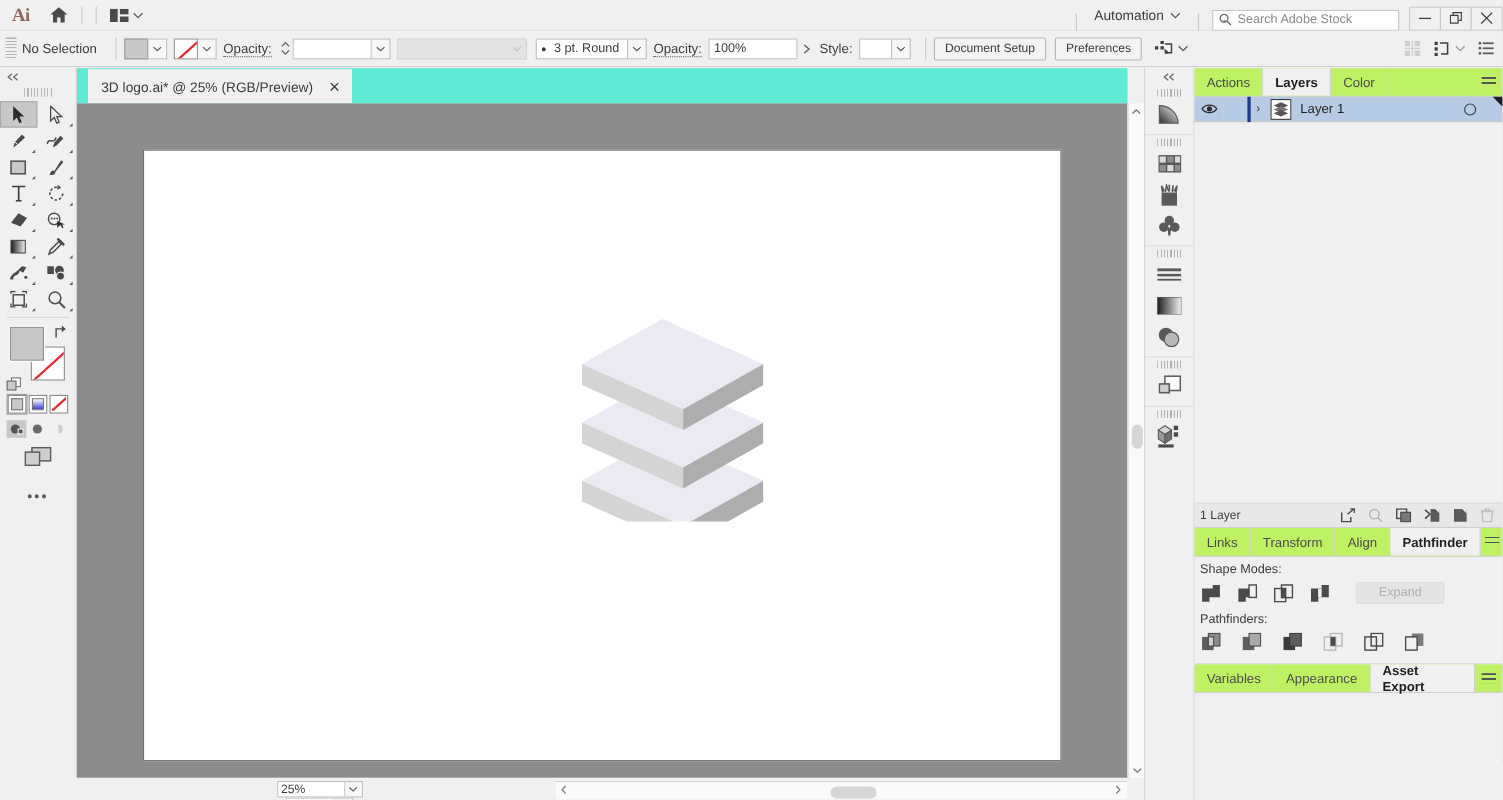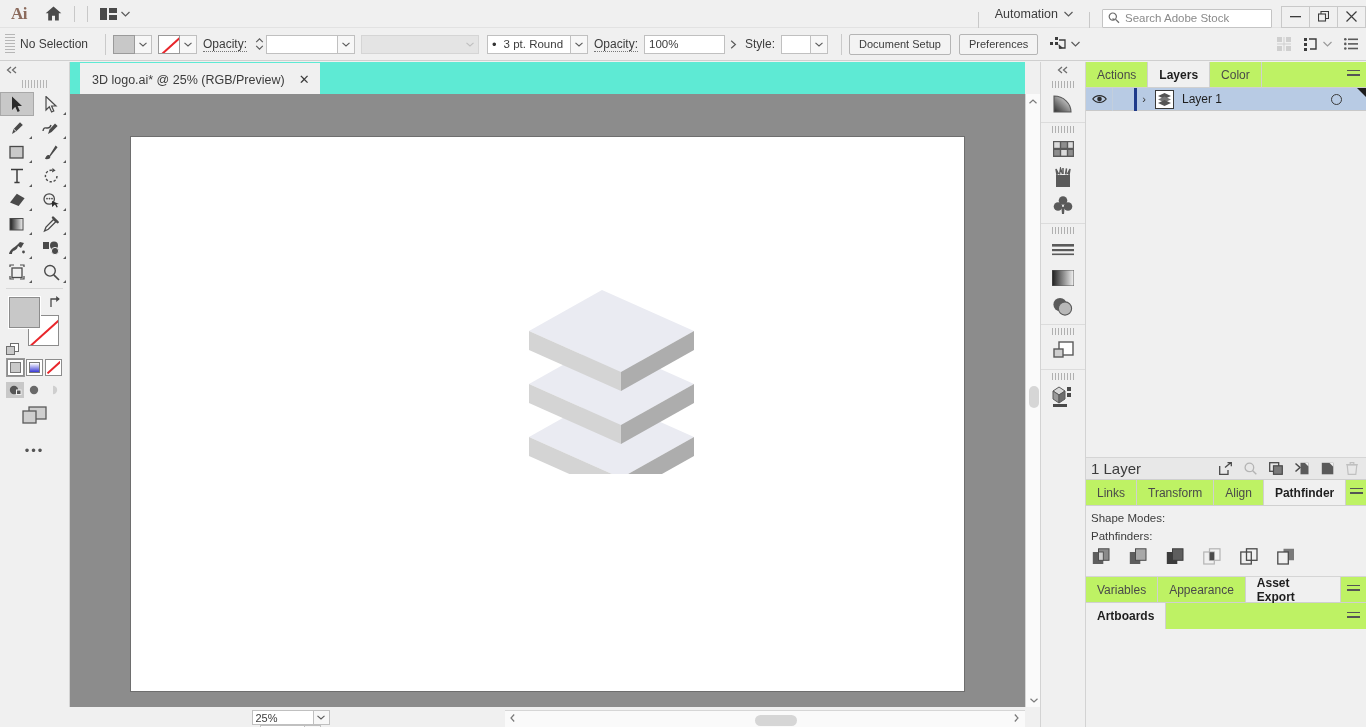--- a/index.html
+++ b/index.html
@@ -208,21 +208,21 @@
   .layerrow .eye { width:26px; display:flex; align-items:center; justify-content:center; }
   .layercell { width:22px; border-left:1px solid #c3cfdd; height:23px; }
   .selbar { width:3px; height:23px; background:#1e3a8a; }
   .disc { width:14px; text-align:center; color:#333; font-size:11px; }
   .thumbbox { width:19px; height:19px; border:1px solid #3a3a3a; background:#fff; margin-left:4px; display:flex; align-items:center; justify-content:center;}
   .lname { margin-left:8px; font-size:12px; color:#1e1e1e; }
   .targetcirc { margin-left:auto; margin-right:24px; width:11px; height:11px; border:1.5px solid #3a3a3a; border-radius:50%; }
   .cornertri { position:absolute; right:0; top:0; width:0; height:0; border-top:9px solid #1e1e1e; border-left:9px solid transparent; }
   .layersbody { height:370px; background:#f0f0f0; border-bottom:1px solid #d5d5d5;}
   .layersfoot {
-    height:22px; background:#e8e8e8; display:flex; align-items:center; font-size:15px; color:#3c3c3c;
+    height:22px; background:#e8e8e8; display:flex; align-items:center; font-size:11px; color:#3c3c3c;
     border-bottom:1px solid #cfcfcf; padding-left:5px;
   }
   .lf-icons { margin-left:auto; display:flex; align-items:center; gap:12px; padding-right:8px; }
 
   .section-lbl { font-size:11.5px; color:#3c3c3c; padding:6px 0 0 5px; }
   .pfrow { display:flex; align-items:center; padding:5px 0 2px 5px; gap:13px; }
   .pfbtn { width:20px; height:20px; display:flex; align-items:center; justify-content:center; }
   .expandbtn {
     margin-left:10px; width:80px; height:20px; background:#e4e4e4; border:1px solid #dcdcdc;
     color:#b0b0b0; font-size:11.5px; display:flex; align-items:center; justify-content:center; border-radius:2px;
@@ -880,20 +880,47 @@
       <div class="ptab">Transform</div>
       <div class="ptab">Align</div>
       <div class="ptab active">Pathfinder</div>
       <div class="pmenu">
         <div class="hamb"></div>
       </div>
     </div>
 
     <div style="background:#f0f0f0;border-bottom:1px solid #d5d5d5;padding-bottom:4px;">
       <div class="section-lbl">Shape Modes:</div>
+      <div class="pfrow">
+        <div class="pfbtn">
+          <svg width="18" height="17" viewBox="0 0 18 17">
+            <path d="M0.8 4 L10.5 4 L10.5 0.8 L17 0.8 L17 12 L7.5 12 L7.5 16 L0.8 16 Z" fill="#4a4a4a"></path>
+          </svg>
+        </div>
+        <div class="pfbtn">
+          <svg width="18" height="17" viewBox="0 0 18 17">
+            <path d="M0.8 4 L10.5 4 L10.5 12 L7.5 12 L7.5 16 L0.8 16 Z" fill="#4a4a4a"></path>
+            <rect x="10.5" y="0.8" width="6.7" height="11.3" fill="none" stroke="#4a4a4a" stroke-width="1.3"></rect>
+          </svg>
+        </div>
+        <div class="pfbtn">
+          <svg width="18" height="17" viewBox="0 0 18 17">
+            <rect x="0.8" y="4" width="10" height="12" fill="none" stroke="#4a4a4a" stroke-width="1.3"></rect>
+            <rect x="7" y="0.8" width="10" height="11.5" fill="none" stroke="#4a4a4a" stroke-width="1.3"></rect>
+            <rect x="7" y="4" width="3.8" height="8.3" fill="#4a4a4a"></rect>
+          </svg>
+        </div>
+        <div class="pfbtn">
+          <svg width="18" height="17" viewBox="0 0 18 17">
+            <path d="M0.8 4 L10.5 4 L10.5 0.8 L17 0.8 L17 12 L7.5 12 L7.5 16 L0.8 16 Z" fill="#4a4a4a"></path>
+            <rect x="7.3" y="4.2" width="3.2" height="7.7" fill="#f0f0f0"></rect>
+          </svg>
+        </div>
+        <div class="expandbtn">Expand</div>
+      </div>
 
       <div class="section-lbl">Pathfinders:</div>
       <div class="pfrow2">
         <div class="pfbtn">
           <svg width="18" height="17" viewBox="0 0 18 17">
             <rect x="0.8" y="4" width="10.5" height="12" fill="#5e5e5e"></rect>
             <rect x="6.5" y="0.8" width="10.5" height="11.5" fill="#8a8a8a" stroke="#4a4a4a" stroke-width="1"></rect>
             <rect x="6.5" y="4" width="4.8" height="8.3" fill="#d0d0d0" stroke="#4a4a4a" stroke-width="0.9"></rect>
           </svg>
         </div>
@@ -933,21 +960,15 @@
 
     <div class="panelhead">
       <div class="ptab">Variables</div>
       <div class="ptab">Appearance</div>
       <div class="ptab active">Asset Export</div>
       <div class="pmenu">
         <div class="hamb"></div>
       </div>
     </div>
 
-    <div class="panelhead" style="border-bottom:none;">
-      <div class="ptab active">Artboards</div>
-      <div class="pmenu">
-        <div class="hamb"></div>
-      </div>
-    </div>
 
   </div>
 </div>
 
 </body></html>

